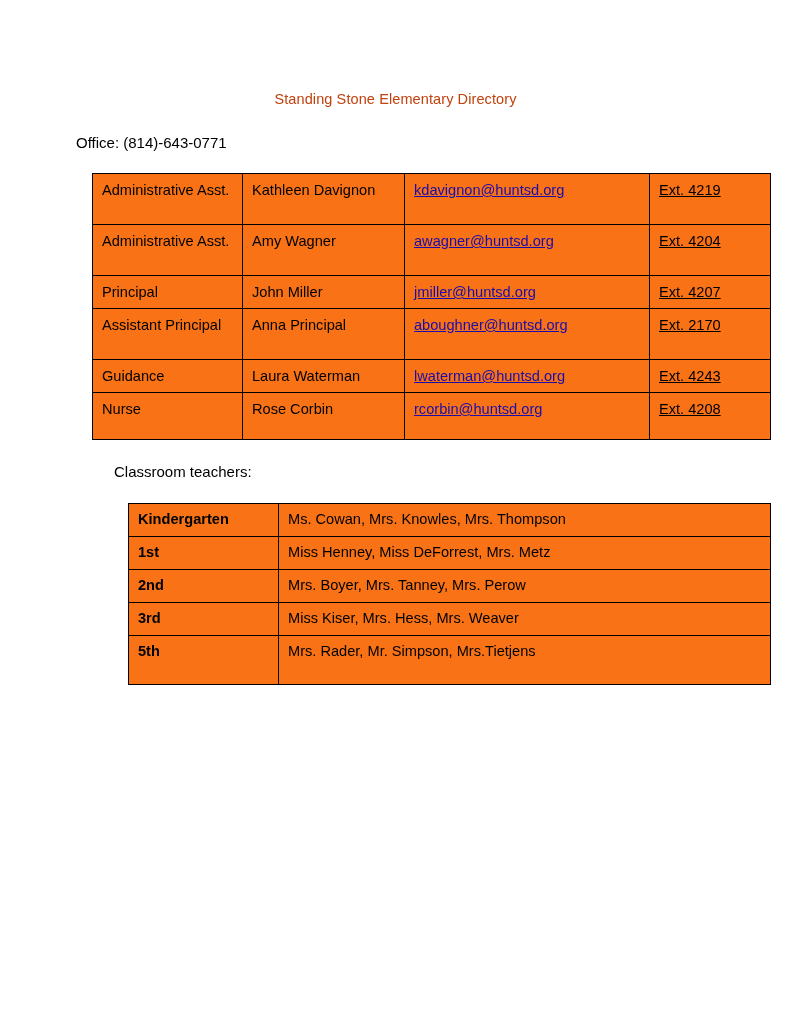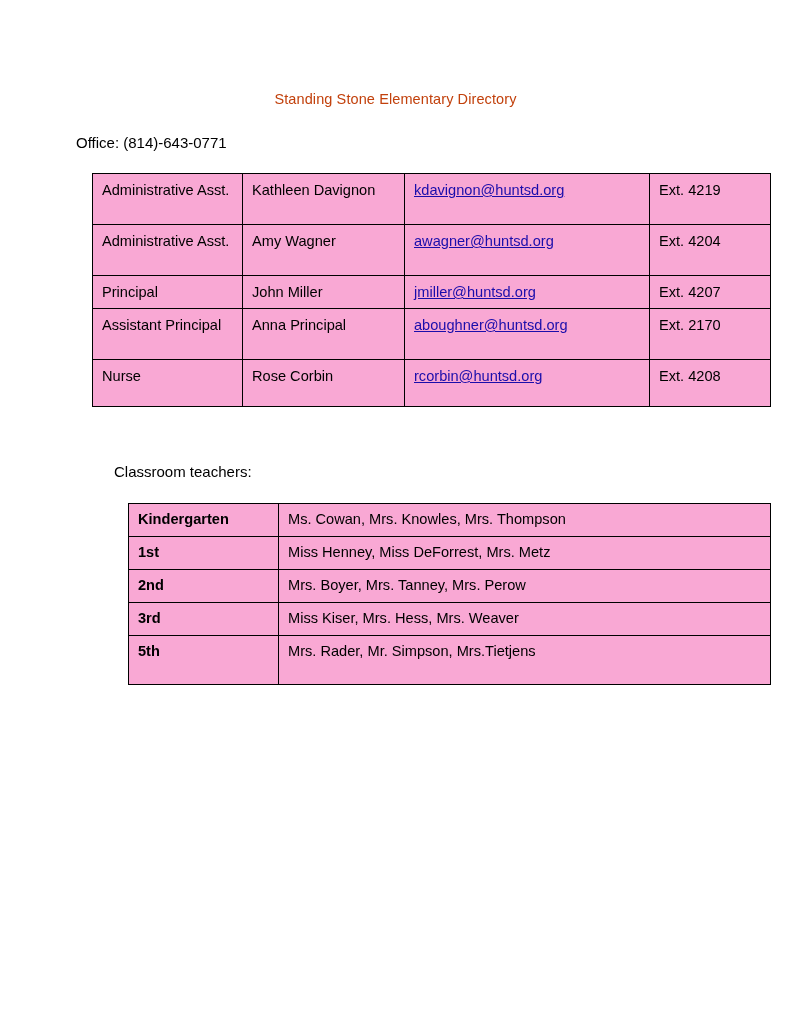--- a/index.html
+++ b/index.html
@@ -43,42 +43,42 @@
     line-height: 19px;
     color: #000;
     white-space: nowrap;
   }
 
   
   .doc-table {
     position: absolute;
     border-collapse: collapse;
     table-layout: fixed;
-    background: #f9a8d4;
+    background: #f97316;
     padding-left: 13px;
   }
   .doc-table td {
     border: 1.4px solid #000000;
     vertical-align: top;
     padding: 7px 8px 7px 9px;
     font-size: 14.6px;
     line-height: 18px;
     color: #000;
   }
 
   
   #staff-table {
     left: 92px;
     top: 173px;
     width: 606px;
   }
   #staff-table td.c-role    { width: 132px; }
   #staff-table td.c-name    { width: 144px; }
   #staff-table td.c-email   { width: 227px; }
-  #staff-table td.c-ext     { width: 103px; }
+  #staff-table td.c-ext     { width: 103px; text-decoration: underline; }
 
   #staff-table tr.tall td { height: 36px; }
   #staff-table tr.short td { height: 18px; }
   #staff-table tr.last td { height: 32px; }
 
   .email-link {
     color: #1a0dab;
     text-decoration: underline;
     font-size: 14.6px;
     cursor: pointer;
@@ -144,20 +144,26 @@
         <td class="c-name">John Miller</td>
         <td class="c-email"><span class="email-link">jmiller@huntsd.org</span></td>
         <td class="c-ext">Ext. 4207</td>
       </tr>
       <tr class="tall">
         <td class="c-role">Assistant Principal</td>
         <td class="c-name">Anna Principal</td>
         <td class="c-email"><span class="email-link">aboughner@huntsd.org</span></td>
         <td class="c-ext">Ext. 2170</td>
       </tr>
+      <tr class="short">
+        <td class="c-role">Guidance</td>
+        <td class="c-name">Laura Waterman</td>
+        <td class="c-email"><span class="email-link">lwaterman@huntsd.org</span></td>
+        <td class="c-ext">Ext. 4243</td>
+      </tr>
       <tr class="last">
         <td class="c-role">Nurse</td>
         <td class="c-name">Rose Corbin</td>
         <td class="c-email"><span class="email-link">rcorbin@huntsd.org</span></td>
         <td class="c-ext">Ext. 4208</td>
       </tr>
     </tbody>
   </table>
 
   <div class="section-label">Classroom teachers:</div>

